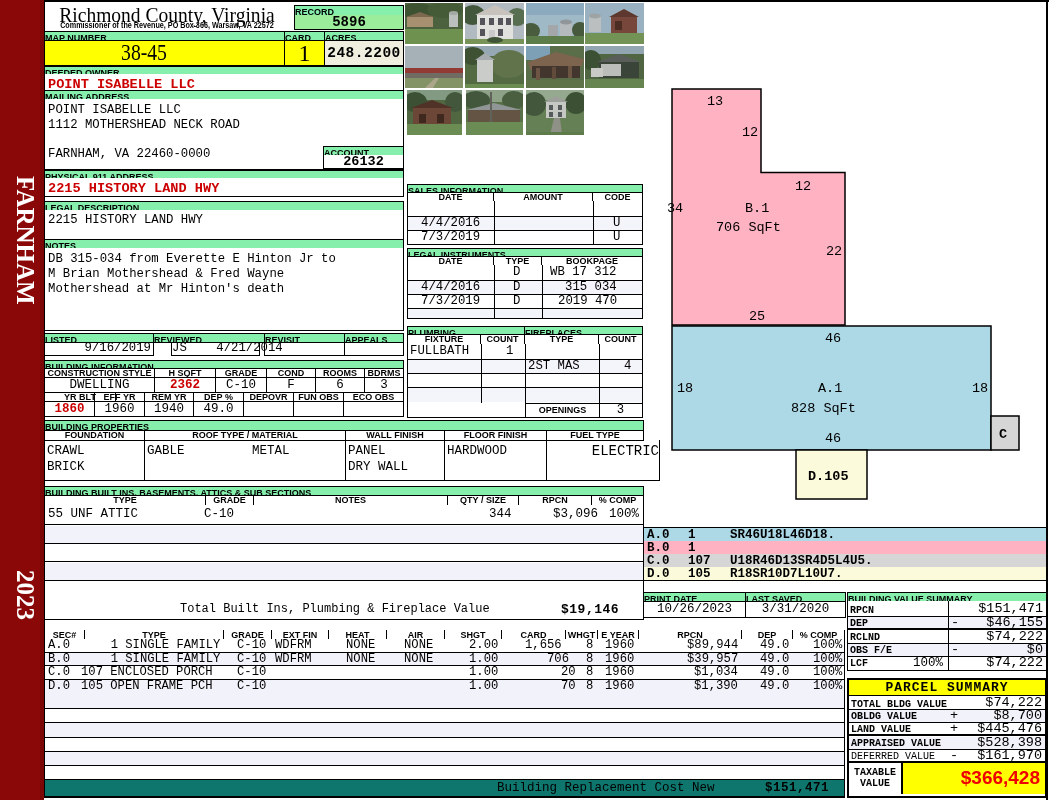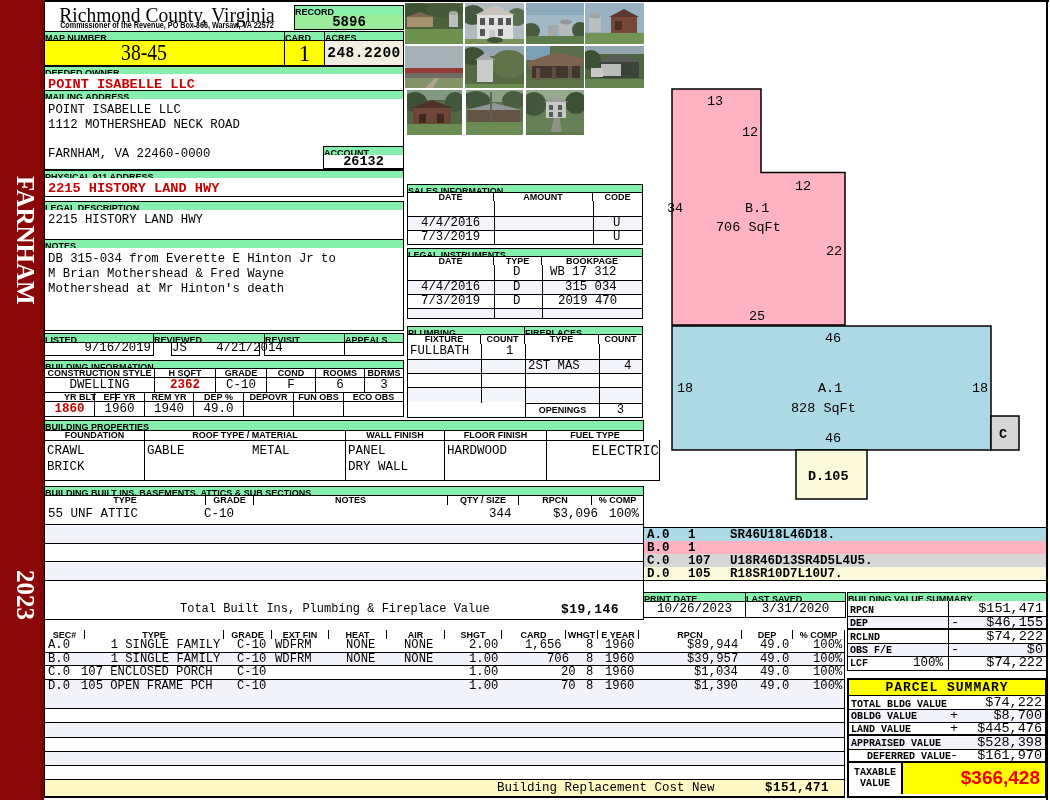--- a/index.html
+++ b/index.html
@@ -403,21 +403,21 @@
 
 <div class="p" style="left:44px;top:694px;width:801px;height:86px;border-left:1px solid #000;border-right:1px solid #000;background:#fff;">
 <div class="p" style="left:0;top:0;width:799px;height:15px;background:#F2F2FA;border-bottom:1px solid #000;"></div>
 <div class="p" style="left:0;top:15px;width:799px;height:14px;background:#fff;border-bottom:1px solid #000;"></div>
 <div class="p" style="left:0;top:29px;width:799px;height:15px;background:#F2F2FA;border-bottom:1px solid #000;"></div>
 <div class="p" style="left:0;top:44px;width:799px;height:14px;background:#fff;border-bottom:1px solid #000;"></div>
 <div class="p" style="left:0;top:58px;width:799px;height:14px;background:#F2F2FA;border-bottom:1px solid #000;"></div>
 <div class="p" style="left:0;top:72px;width:799px;height:14px;background:#fff;border-bottom:1px solid #000;"></div>
 </div>
 
-<div class="p mo" style="left:44px;top:780px;width:801px;height:18px;border:1px solid #000;border-top:none;border-bottom:2px solid #000;background:#fef9c3;font-size:12.5px;line-height:16px;"><span style="position:absolute;left:452px;">Building Replacement Cost New</span><span style="position:absolute;left:720px;font-weight:bold;letter-spacing:0.5px;">$151,471</span></div>
+<div class="p mo" style="left:44px;top:780px;width:801px;height:18px;border:1px solid #000;border-top:none;border-bottom:2px solid #000;background:#0f766e;font-size:12.5px;line-height:16px;"><span style="position:absolute;left:452px;">Building Replacement Cost New</span><span style="position:absolute;left:720px;font-weight:bold;letter-spacing:0.5px;">$151,471</span></div>
 
 <svg class="p" style="left:645px;top:80px;" width="401" height="440">
 <polygon points="27,9 116,9 116,92.5 200,92.5 200,245 27,245" fill="#FFB3C2" stroke="#000" stroke-width="1.5"></polygon>
 
 <rect x="27" y="246" width="319" height="124" fill="#ADD8E6" stroke="#000" stroke-width="1.5"></rect>
 
 <rect x="346" y="336" width="28" height="34" fill="#D6D6D6" stroke="#000" stroke-width="1.5"></rect>
 
 <rect x="151" y="370" width="71" height="49" fill="#FBFBDC" stroke="#000" stroke-width="1.5"></rect>
 
@@ -467,21 +467,21 @@
 </div>
 
 <div class="p" style="left:847px;top:678px;width:200px;height:19px;background:#FFFF00;border:2px solid #000;
   text-align:center;font:bold 13px 'Liberation Mono',monospace;line-height:16px;letter-spacing:1px;">PARCEL SUMMARY</div>
 
 <div class="p" style="left:847px;top:696px;width:200px;height:102px;border:2px solid #000;border-top:none;background:#fff;">
 <div class="p mo" style="left:0;top:0;width:196px;height:14px;line-height:13px;border-bottom:1px solid #000;"><span style="position:absolute;left:2px;font-size:10px;font-weight:bold;top:2px;">TOTAL BLDG VALUE</span><span style="position:absolute;right:3px;font-size:13.5px;">$74,222</span></div>
 <div class="p mo" style="left:0;top:14px;width:196px;height:13px;line-height:12px;border-bottom:1px solid #000;background:#F2F2FA;"><span style="position:absolute;left:2px;font-size:10px;font-weight:bold;top:1px;">OBLDG VALUE</span><span style="position:absolute;left:101px;font-size:13.5px;">+</span><span style="position:absolute;right:3px;font-size:13.5px;">$8,700</span></div>
 <div class="p mo" style="left:0;top:27px;width:196px;height:13px;line-height:12px;border-bottom:2px solid #000;"><span style="position:absolute;left:2px;font-size:10px;font-weight:bold;top:1px;">LAND VALUE</span><span style="position:absolute;left:101px;font-size:13.5px;">+</span><span style="position:absolute;right:3px;font-size:13.5px;">$445,476</span></div>
 <div class="p mo" style="left:0;top:41px;width:196px;height:13px;line-height:12px;border-bottom:1px solid #000;background:#F2F2FA;"><span style="position:absolute;left:2px;font-size:10px;font-weight:bold;top:1px;">APPRAISED VALUE</span><span style="position:absolute;right:3px;font-size:13.5px;">$528,398</span></div>
-<div class="p mo" style="left:0;top:54px;width:196px;height:13px;line-height:12px;border-bottom:2px solid #000;"><span style="position:absolute;left:18px;font-size:10px;font-weight:bold;top:1px;">DEFERRED VALUE</span><span style="position:absolute;left:101px;font-size:13.5px;">-</span><span style="position:absolute;right:3px;font-size:13.5px;">$161,970</span></div>
+<div class="p mo" style="left:0;top:54px;width:196px;height:13px;line-height:12px;border-bottom:2px solid #000;"><span style="position:absolute;left:2px;font-size:10px;font-weight:normal;top:1px;">DEFERRED VALUE</span><span style="position:absolute;left:101px;font-size:13.5px;">-</span><span style="position:absolute;right:3px;font-size:13.5px;">$161,970</span></div>
 
 <div class="p" style="left:0;top:67px;width:196px;height:31px;background:#FFFF00;">
 <div class="p" style="left:0;top:0;width:54px;height:31px;background:#fff;border-right:2px solid #000;
   font:bold 10px 'Liberation Mono',monospace;text-align:center;padding-top:4px;line-height:11px;">TAXABLE<br>VALUE</div>
 <div class="p" style="left:54px;top:0;width:140px;height:31px;text-align:right;
   font:bold 19px 'Liberation Sans',sans-serif;color:#EE0000;line-height:29px;padding-right:3px;">$366,428</div>
 </div>
 </div>
 </div>
 

